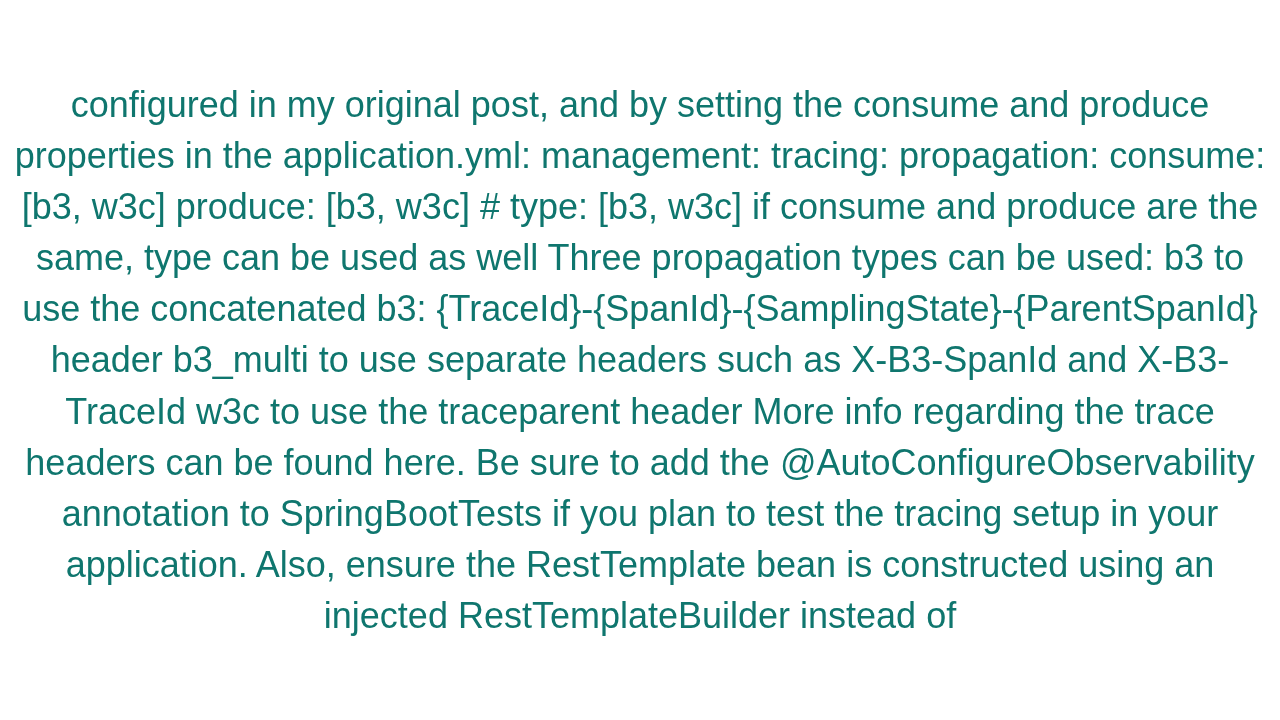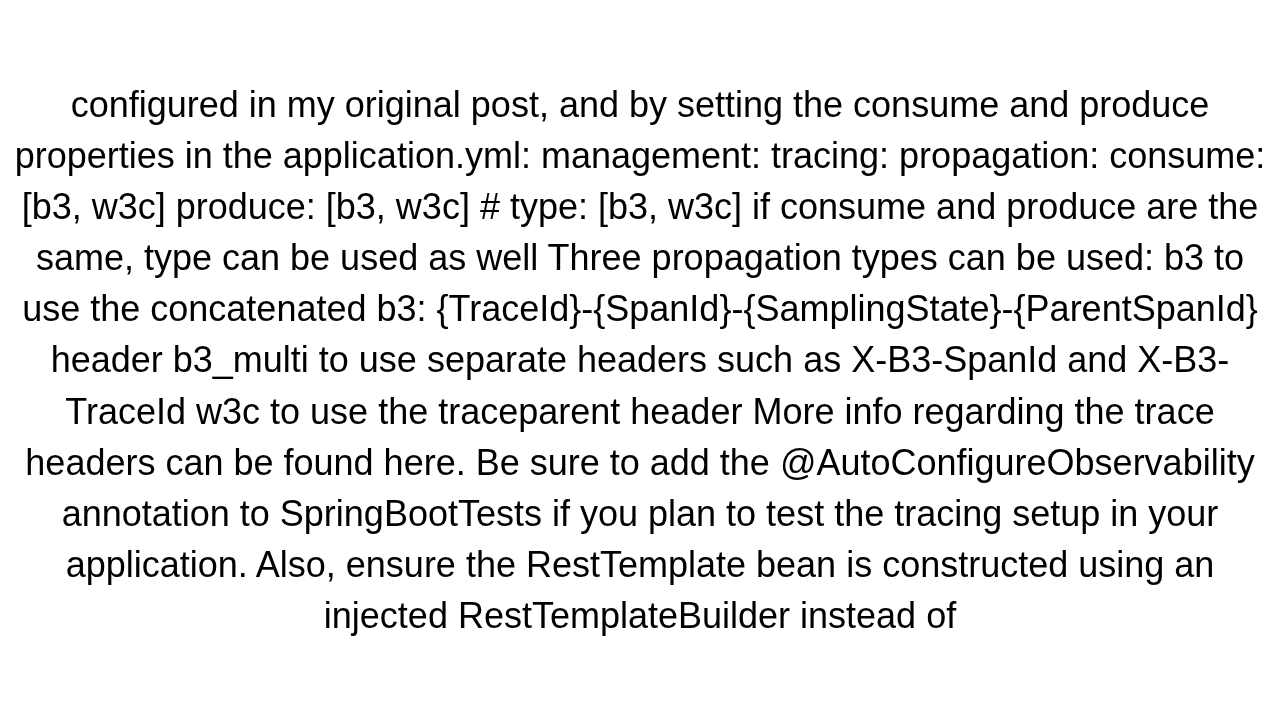--- a/index.html
+++ b/index.html
@@ -15,20 +15,20 @@
       display: flex;
       align-items: center;
       justify-content: center;
       overflow: hidden;
     }
     .content {
       width: 1260px;
       text-align: center;
       font-size: 36px;
       line-height: 1.42;
-      color: #000000;
+      color: #0f766e;
       font-weight: 400;
     }
   </style>
 </head>
 <body>
 
 <div class="content">configured in my original post, and by setting the consume and produce properties in the application.yml: management:   tracing:     propagation:       consume: [b3, w3c]       produce: [b3, w3c]       # type: [b3, w3c] if consume and produce are the same, type can be used as well  Three propagation types can be used:  b3 to use the concatenated b3: {TraceId}-{SpanId}-{SamplingState}-{ParentSpanId} header b3_multi to use separate headers such as X-B3-SpanId and X-B3-TraceId w3c to use the traceparent header  More info regarding the trace headers can be found here. Be sure to add the @AutoConfigureObservability annotation to SpringBootTests if you plan to test the tracing setup in your application. Also, ensure the RestTemplate bean is constructed using an injected RestTemplateBuilder instead of</div>
 
 </body></html>

